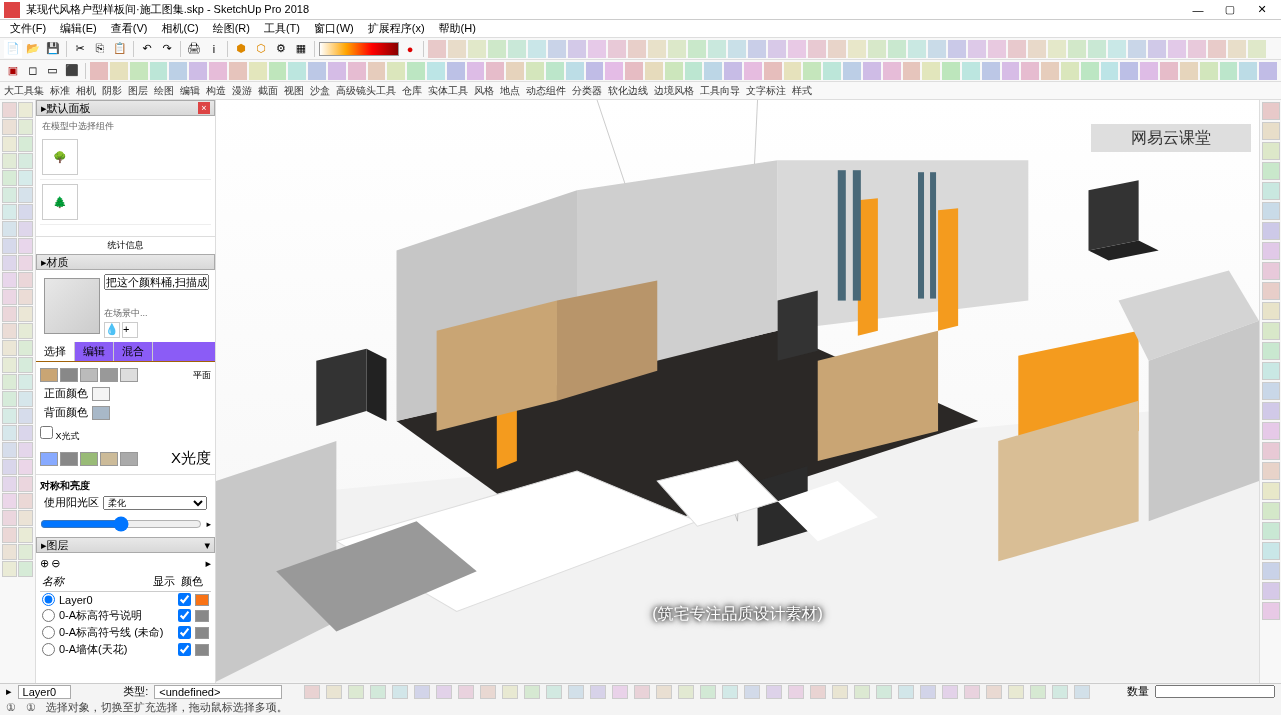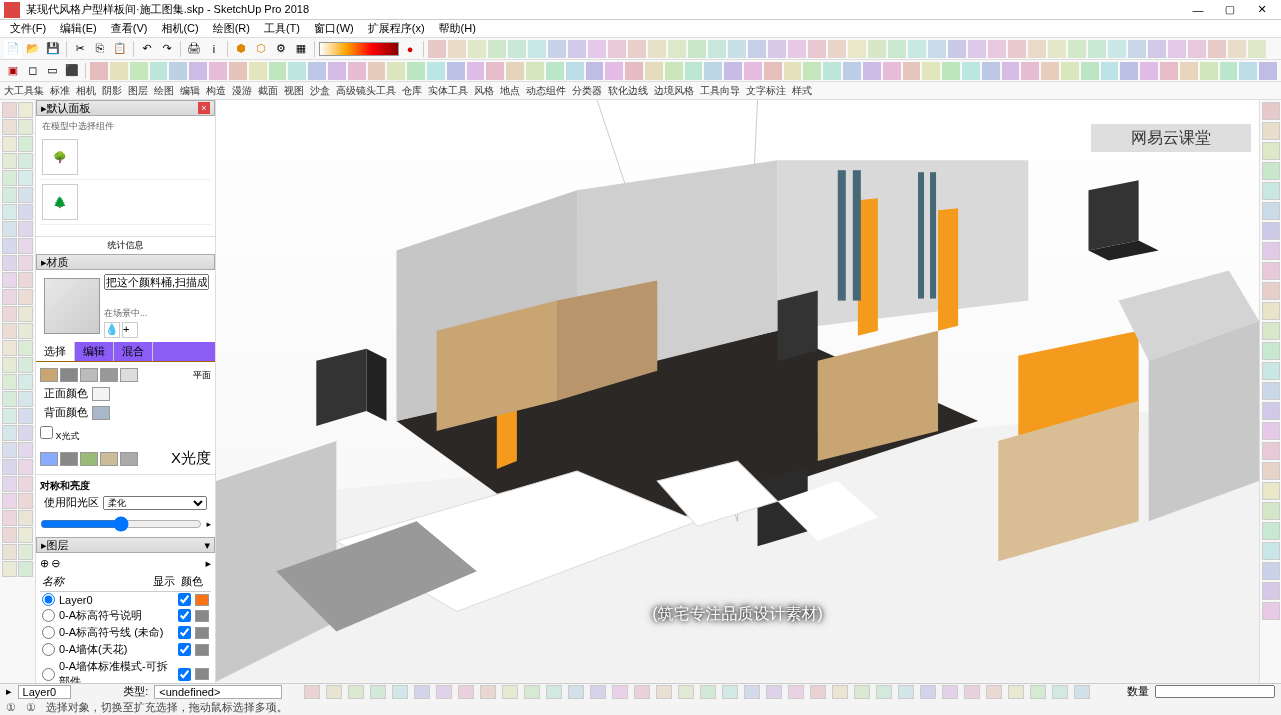--- a/index.html
+++ b/index.html
@@ -498,26 +498,20 @@
             <span style="flex:1">0-A标高符号线 (未命)</span>
             <input type="checkbox" checked="" style="">
             <div class="swatch" style="width:14px;height:12px;background:#888"></div>
           </div>
           <div class="layer-row">
             <input type="radio" name="lyr" style="">
             <span style="flex:1">0-A墙体(天花)</span>
             <input type="checkbox" checked="" style="">
             <div class="swatch" style="width:14px;height:12px;background:#888"></div>
           </div>
-          <div class="layer-row">
-            <input type="radio" name="lyr" style="">
-            <span style="flex:1">0-A墙体标准模式-可拆部件</span>
-            <input type="checkbox" checked="" style="">
-            <div class="swatch" style="width:14px;height:12px;background:#888"></div>
-          </div>
         </div>
     </div>
   </div>
 
   <div class="viewport">
     <svg viewBox="0 0 1040 580">
 
       <polygon points="0,400 1040,300 1040,580 0,580" fill="#f2f2f2"></polygon>
 
       <line x1="380" y1="0" x2="520" y2="420" stroke="#999" stroke-width="0.5"></line>

